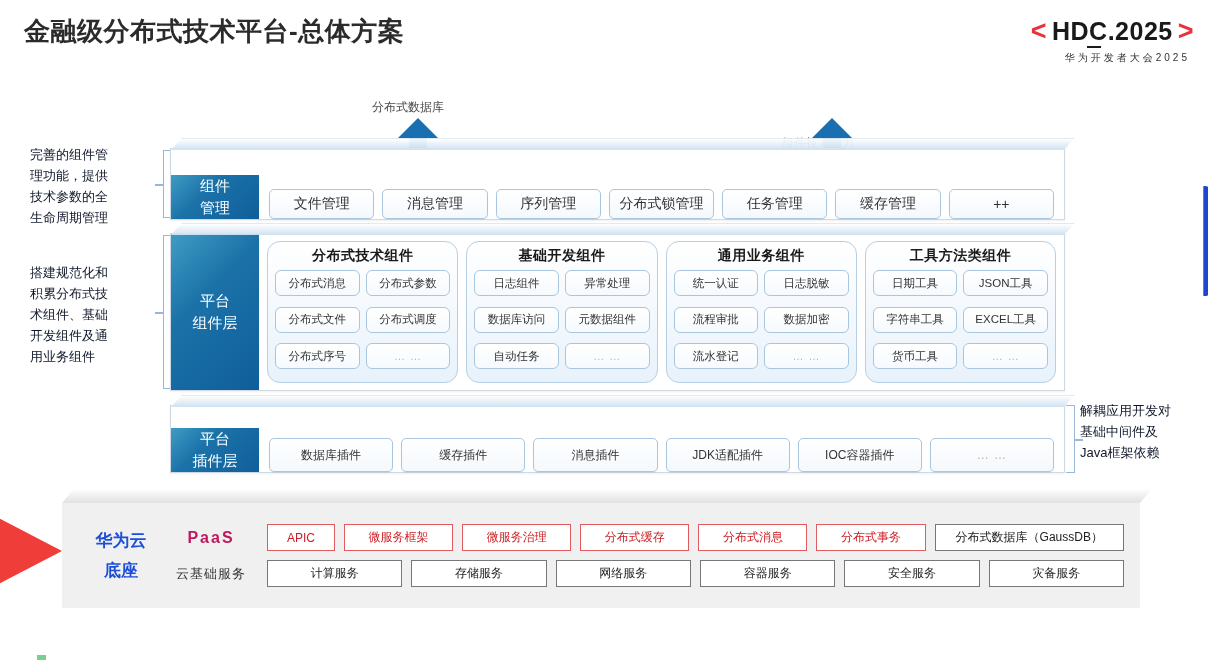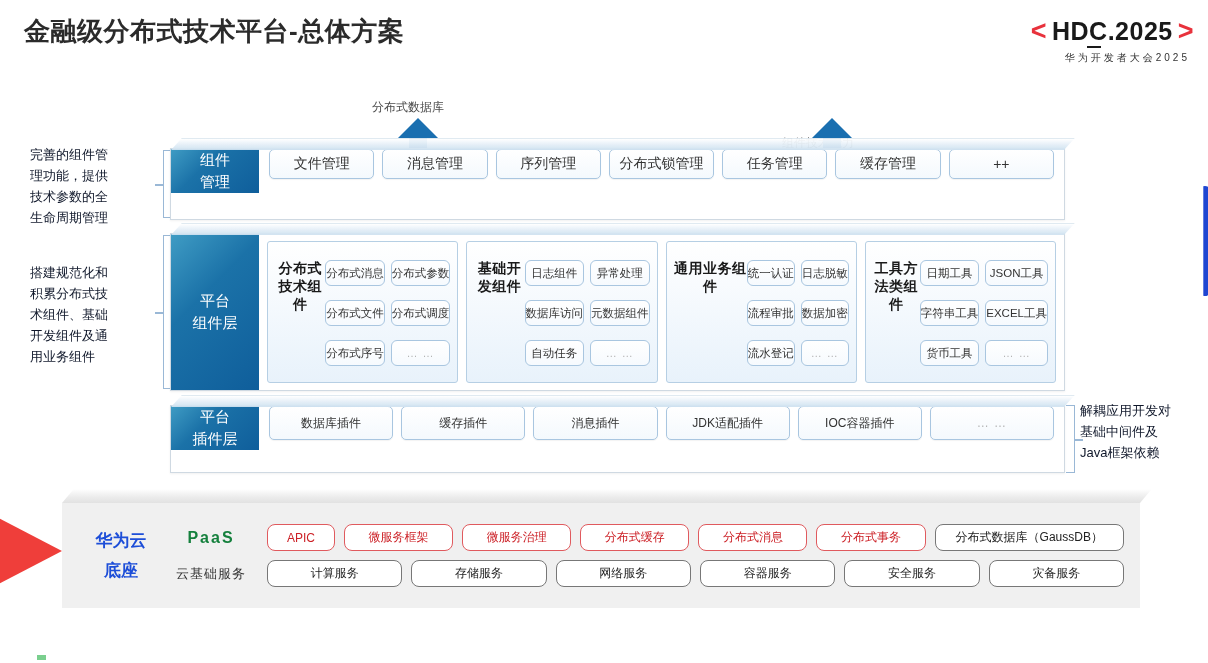--- a/index.html
+++ b/index.html
@@ -63,21 +63,21 @@
   .bracket-r::after {
     content: ""; position: absolute; right: -9px; top: 50%;
     width: 8px; height: 1.5px; background: #9ab8d6;
   }
 
   
   .row {
     position: absolute;
     background: #ffffff;
     border: 1px solid #cfd9e2;
-    display: flex; align-items: flex-start;
+    display: flex; align-items: flex-end;
     box-shadow: 0 1px 2px rgba(0,0,0,.06);
   }
   .row::before {
     
     content: "";
     position: absolute; left: 0; top: -11px;
     width: 100%; height: 11px;
     background: linear-gradient(to bottom, #ffffff 0%, #e3eef7 55%, #cfe2f0 100%);
     transform: skewX(-42deg); transform-origin: bottom left;
     border-top: 1px solid #dfe9f1;
@@ -107,24 +107,24 @@
     box-shadow: 0 1px 1px rgba(0,0,0,.05);
   }
   .pill.plugin { height: 34px; font-size: 12px; }
 
   
   #row-platform { align-items: stretch; }
   #row-platform .row-body { padding: 7px 8px; gap: 8px; align-items: stretch; }
   .group {
     flex: 1;
     border: 1px solid #b6cfe4;
-    border-radius: 3px;
+    border-radius: 13px;
     background: linear-gradient(to bottom, #ffffff 0%, #e8f2fb 100%);
-    padding: 18px 7px 7px 7px;
-    display: flex; flex-direction: row;
+    padding: 5px 7px 7px 7px;
+    display: flex; flex-direction: column;
   }
   .group-title {
     font-size: 14px; font-weight: bold; color: #1a1a1a;
     text-align: center; margin-bottom: 5px; letter-spacing: .5px;
   }
   .group-grid {
     flex: 1; display: grid;
     grid-template-columns: 1fr 1fr;
     gap: 5px 6px;
   }
@@ -159,26 +159,26 @@
   .base-title {
     width: 86px; flex: 0 0 86px; text-align: center;
     font-size: 17px; font-weight: bold; color: #1d4ed8; line-height: 30px;
   }
   .base-rows { flex: 1; display: flex; flex-direction: column; gap: 9px; }
   .base-row { display: flex; align-items: center; gap: 9px; }
   .base-rowlabel {
     width: 94px; flex: 0 0 94px; text-align: center;
     font-size: 15px; font-weight: bold; white-space: nowrap;
   }
-  .base-rowlabel.paas { color: #15803d; letter-spacing: 2px; font-size: 16px; }
+  .base-rowlabel.paas { color: #be185d; letter-spacing: 2px; font-size: 16px; }
   .base-rowlabel.infra { color: #333; font-weight: normal; font-size: 13px; letter-spacing: 1px; }
   .bbox {
     flex: 1; height: 27px;
     display: flex; align-items: center; justify-content: center;
-    font-size: 12px; white-space: nowrap; background: #ffffff; border-radius: 8px;
+    font-size: 12px; white-space: nowrap; background: #ffffff;
   }
   .bbox.red { border: 1.3px solid #e05a5e; color: #cc2026; }
   .bbox.gray { border: 1.3px solid #777777; color: #222; }
 
   
   .red-wedge {
     position: absolute;
     left: -36px; top: 500px;
     width: 98px; height: 102px;
     background: #ef3e3a;

